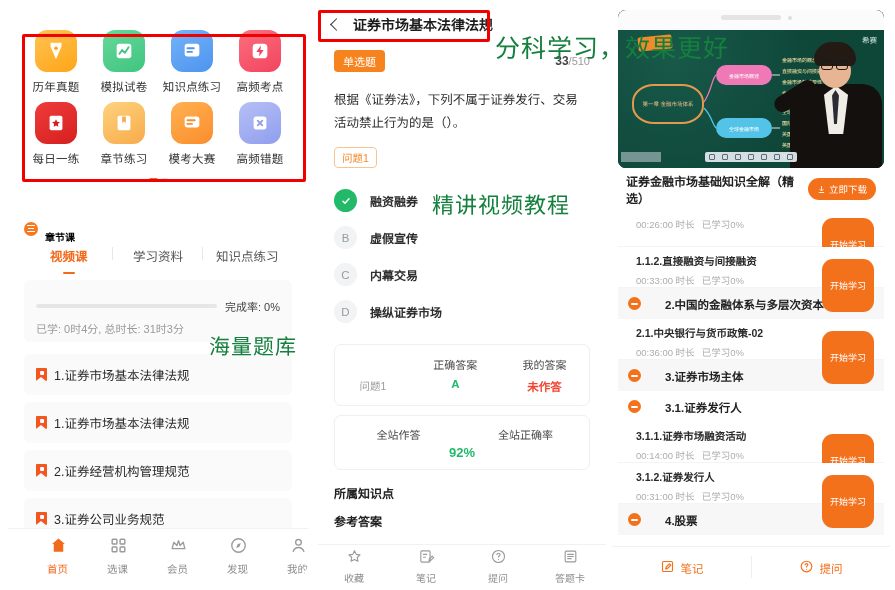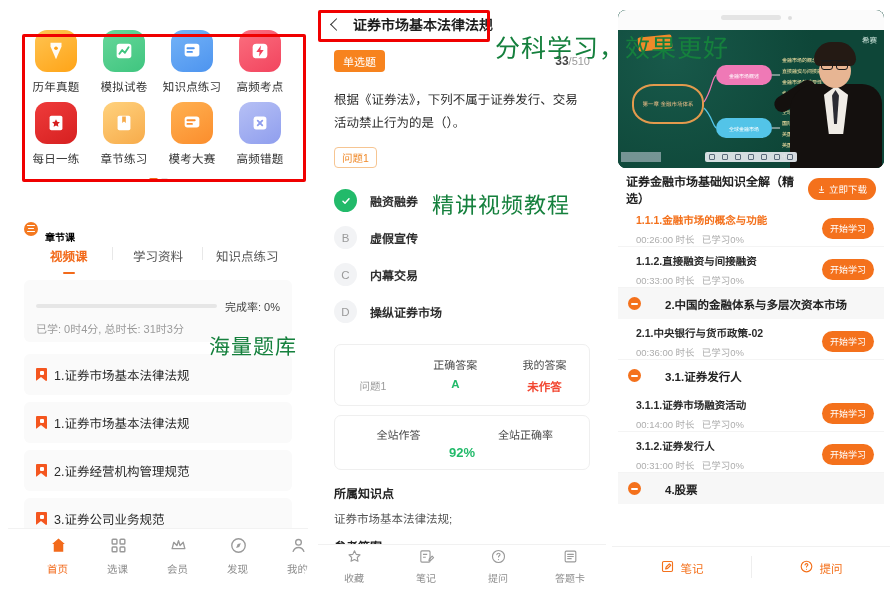--- a/index.html
+++ b/index.html
@@ -191,21 +191,21 @@
   .dl-btn svg { width:9px; height:9px; }
 
   .clist { position:absolute; left:6px; top:204px; width:266px; bottom:42px; overflow:hidden; }
   .lesson { height:41px; border-bottom:1px solid #f4f4f4; padding:6px 10px 0 18px; position:relative;
             background:#fff; }
   .lesson .t { font-size:10.5px; font-weight:bold; color:#2a2a2a; }
   .lesson .t.cur { color:#f4711c; }
   .lesson .m { font-size:9.5px; color:#adadad; margin-top:5px; }
   .lesson .m span { margin-right:7px; }
   .go-btn { position:absolute; right:10px; top:12px; background:#f4711c; color:#fff; font-size:9px;
-            border-radius:11px; padding:4px 8px; }
+            border-radius:11px; padding:20px 8px; }
   .grp { height:31px; background:#f7f7f7; display:flex; align-items:center; gap:24px; padding-left:10px; }
   .minus { width:13px; height:13px; border-radius:50%; background:#f4711c; position:relative; flex:none; }
   .minus::after { content:""; position:absolute; left:3px; top:6px; width:7px; height:1.5px; background:#fff; border-radius:1px; }
   .grp .t { font-size:11.5px; font-weight:bold; color:#222; }
   .grp.sub { background:#fff; }
 
   .tabbar3 { position:absolute; left:0; bottom:0; width:278px; height:42px; background:#fff;
              border-top:1px solid #f1f1f1; display:flex; border-radius:0 0 20px 20px; }
   .tb3 { flex:1; display:flex; align-items:center; justify-content:center; gap:6px; position:relative; }
   .tb3 + .tb3::before { content:""; position:absolute; left:0; top:9px; width:1px; height:22px; background:#eee; }
@@ -453,21 +453,20 @@
         <div class="hrow">
           <div>全站作答</div>
           <div>全站正确率</div>
         </div>
         <div class="vrow">
           <div class="green">92%</div>
         </div>
       </div>
 
       <div class="kp-title">所属知识点</div>
-      <div class="kp-text">证券市场基本法律法规;</div>
       <div class="kp-title2">参考答案</div>
     </div>
 
     <div class="tabbar2" id="p2-tabbar">
         <div class="tb2">
           <span><svg viewBox="0 0 24 24" fill="none" stroke="#9a9a9a" stroke-width="1.6" stroke-linejoin="round">
               <path d="M12 4l2.4 5 5.4.7-3.9 3.7 1 5.3L12 16.2 7.1 18.7l1-5.3L4.2 9.7 9.6 9z"></path>
             </svg></span>
           <span>收藏</span>
         </div>
@@ -565,37 +564,40 @@
       <span class="dl-btn">
         <svg viewBox="0 0 24 24" fill="none" stroke="#fff" stroke-width="2.4">
           <path d="M12 3v11M7 11l5 5 5-5M5 20h14"></path>
         </svg>
         <span>立即下载</span>
       </span>
     </div>
 
     <div class="clist" id="course-list">
         <div class="lesson">
-          <div class="t cur">1.1.1.金融市场的概念与功能</div>
           <div class="m"><span>00:26:00 时长</span><span>已学习0%</span></div>
           <div class="go-btn">开始学习</div>
         </div>
         <div class="lesson">
           <div class="t">1.1.2.直接融资与间接融资</div>
           <div class="m"><span>00:33:00 时长</span><span>已学习0%</span></div>
           <div class="go-btn">开始学习</div>
         </div>
         <div class="grp">
           <span class="minus"></span>
           <span class="t">2.中国的金融体系与多层次资本市场</span>
         </div>
         <div class="lesson">
           <div class="t">2.1.中央银行与货币政策-02</div>
           <div class="m"><span>00:36:00 时长</span><span>已学习0%</span></div>
           <div class="go-btn">开始学习</div>
+        </div>
+        <div class="grp">
+          <span class="minus"></span>
+          <span class="t">3.证券市场主体</span>
         </div>
         <div class="grp sub">
           <span class="minus"></span>
           <span class="t">3.1.证券发行人</span>
         </div>
         <div class="lesson">
           <div class="t">3.1.1.证券市场融资活动</div>
           <div class="m"><span>00:14:00 时长</span><span>已学习0%</span></div>
           <div class="go-btn">开始学习</div>
         </div>

